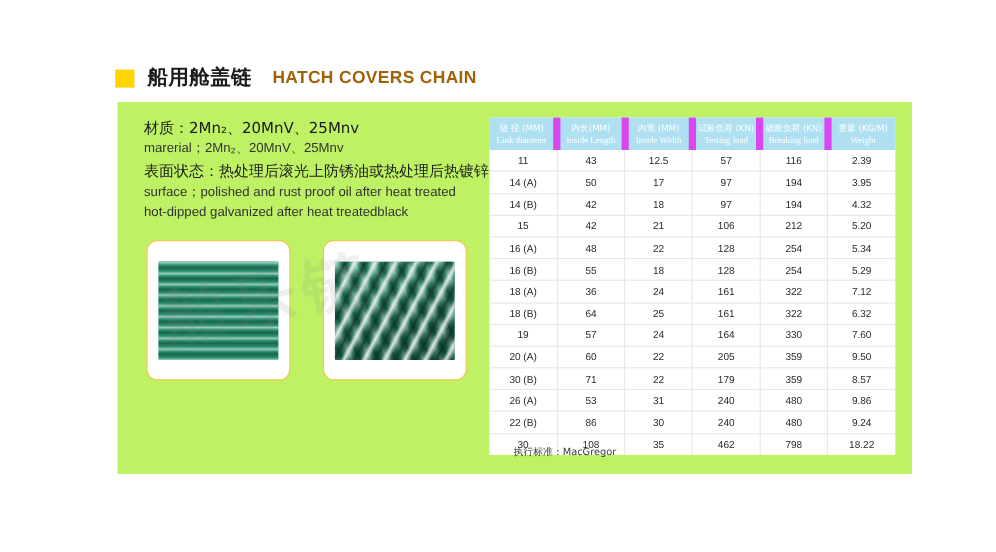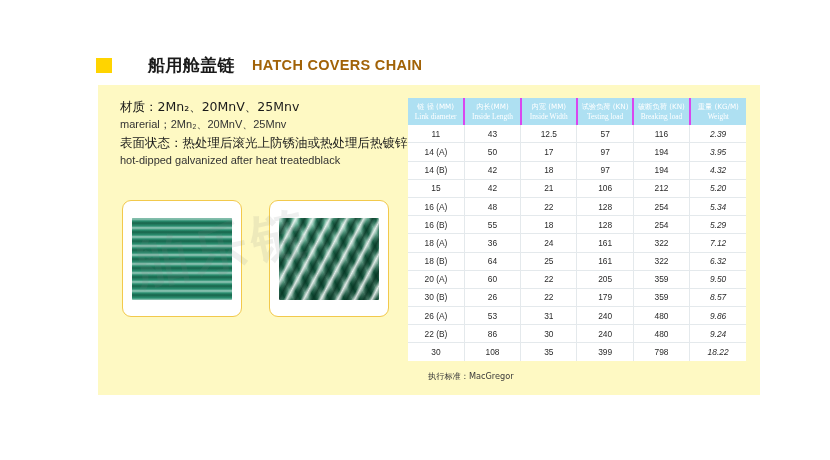--- a/index.html
+++ b/index.html
@@ -30,39 +30,38 @@
     background: #ffd400;
     flex: 0 0 auto;
   }
   .title-cn {
     font-size: 17px;
     font-weight: bold;
     color: #1a1a1a;
     letter-spacing: 0.4px;
     line-height: 1;
     font-family: "DejaVu Sans", "Liberation Sans", sans-serif;
-    margin-left: 25px;
   }
   .title-en {
     font-size: 14.5px;
     font-weight: bold;
     color: #a16207;
     letter-spacing: 0.3px;
     line-height: 1;
     margin-left: 6px;
   }
 
   
   .panel {
     position: absolute;
     left: 98px;
     top: 85px;
     width: 662px;
     height: 310px;
-    background: #fef9c3;
+    background: #bef264;
   }
 
   
   .spec-block {
     position: absolute;
     left: 22px;
     top: 12px;
     width: 300px;
     color: #231f20;
   }
@@ -158,41 +157,41 @@
     background: #ffffff;
   }
   table.spec-table th {
     background: #aee0f2;
     color: #ffffff;
     font-weight: normal;
     font-size: 7.2px;
     line-height: 9.6px;
     padding: 4px 1px 4px 1px;
     text-align: center;
-    border-right: 2px solid #d946ef;
+    border-right: 6px solid #d946ef;
     font-family: "DejaVu Sans", "Liberation Sans", sans-serif;
     vertical-align: middle;
   }
   table.spec-table th:last-child { border-right: none; }
   table.spec-table th .h-en {
     display: block;
     font-family: Liberation Serif, serif;
     font-size: 7.4px;
   }
   table.spec-table td {
     font-size: 8.4px;
     color: #2b2b2b;
     text-align: center;
     padding: 3.6px 1px;
     border-bottom: 1px solid #e4e9ec;
     border-right: 1px solid #e4e9ec;
     background: rgba(255,255,255,0.86);
     white-space: nowrap;
   }
-  table.spec-table td:last-child { border-right: none; font-style: italic; }
+  table.spec-table td:last-child { border-right: none; }
   table.spec-table tr:last-child td { border-bottom: none; }
 
   .table-bg-watermark {
     position: absolute;
     left: 40px;
     top: 120px;
     width: 250px;
     height: 130px;
     color: rgba(120,130,135,0.13);
     font-size: 54px;
@@ -223,20 +222,21 @@
   <span class="title-cn">船用舱盖链</span>
   <span class="title-en">HATCH COVERS CHAIN</span>
 </div>
 
 <div class="panel">
 
   <div class="spec-block">
     <div class="spec-cn">材质：2Mn₂、20MnV、25Mnv</div>
     <div class="spec-en">marerial；2Mn₂、20MnV、25Mnv</div>
     <div class="spec-cn">表面状态：热处理后滚光上防锈油或热处理后热镀锌</div>
+    <div class="spec-en">surface；polished and rust proof oil after heat treated</div>
     <div class="spec-en">hot-dipped galvanized after heat treatedblack</div>
   </div>
 
   <div class="photo-row">
     <div class="photo-card">
       <div class="photo-img tex-a"></div>
     </div>
     <div class="photo-card">
       <div class="photo-img tex-b"></div>
     </div>
@@ -333,30 +333,38 @@
           </tr>
           <tr>
             <td>18 (B)</td>
             <td>64</td>
             <td>25</td>
             <td>161</td>
             <td>322</td>
             <td>6.32</td>
           </tr>
           <tr>
+            <td>19</td>
+            <td>57</td>
+            <td>24</td>
+            <td>164</td>
+            <td>330</td>
+            <td>7.60</td>
+          </tr>
+          <tr>
             <td>20 (A)</td>
             <td>60</td>
             <td>22</td>
             <td>205</td>
             <td>359</td>
             <td>9.50</td>
           </tr>
           <tr>
             <td>30 (B)</td>
-            <td>26</td>
+            <td>71</td>
             <td>22</td>
             <td>179</td>
             <td>359</td>
             <td>8.57</td>
           </tr>
           <tr>
             <td>26 (A)</td>
             <td>53</td>
             <td>31</td>
             <td>240</td>
@@ -368,21 +376,21 @@
             <td>86</td>
             <td>30</td>
             <td>240</td>
             <td>480</td>
             <td>9.24</td>
           </tr>
           <tr>
             <td>30</td>
             <td>108</td>
             <td>35</td>
-            <td>399</td>
+            <td>462</td>
             <td>798</td>
             <td>18.22</td>
           </tr>
         </tbody>
     </table>
   </div>
 
   <div class="table-note">执行标准：MacGregor</div>
 
 </div>

